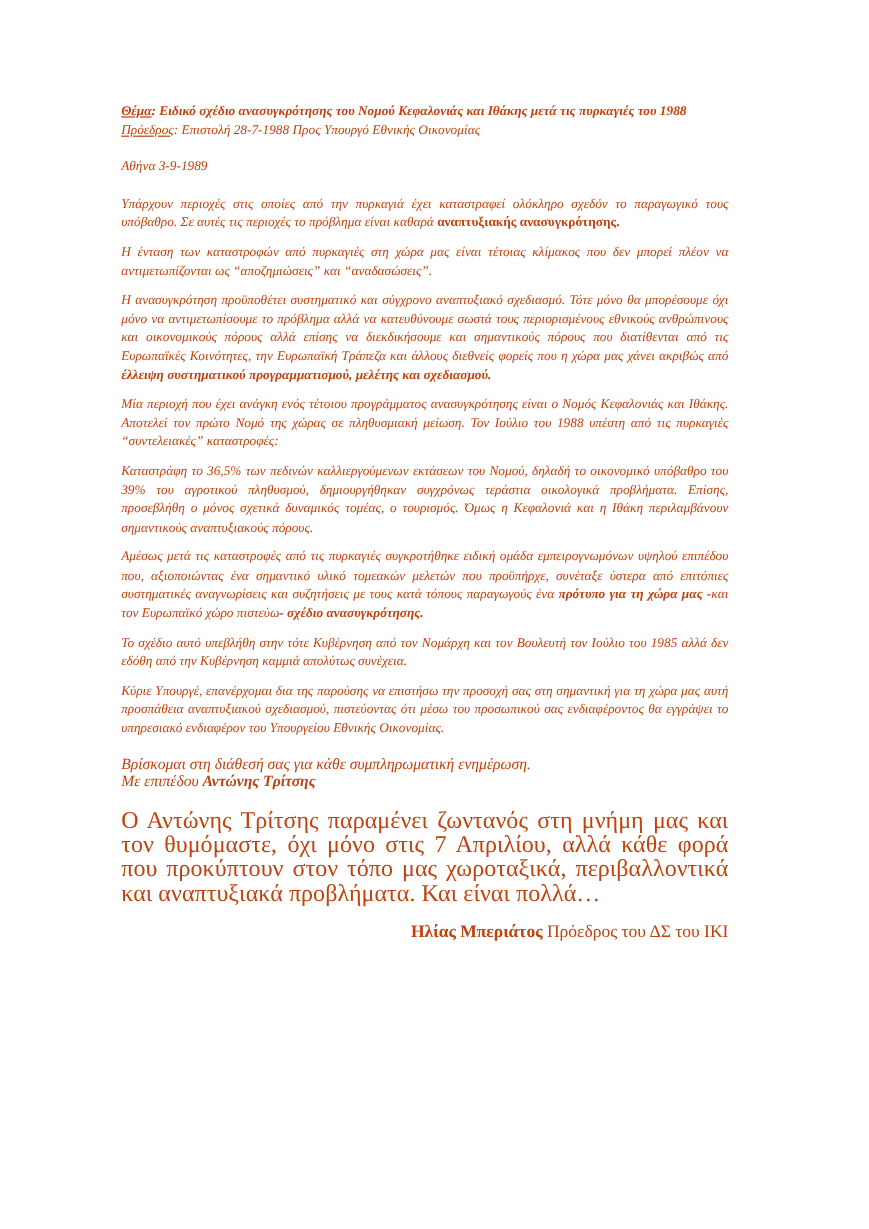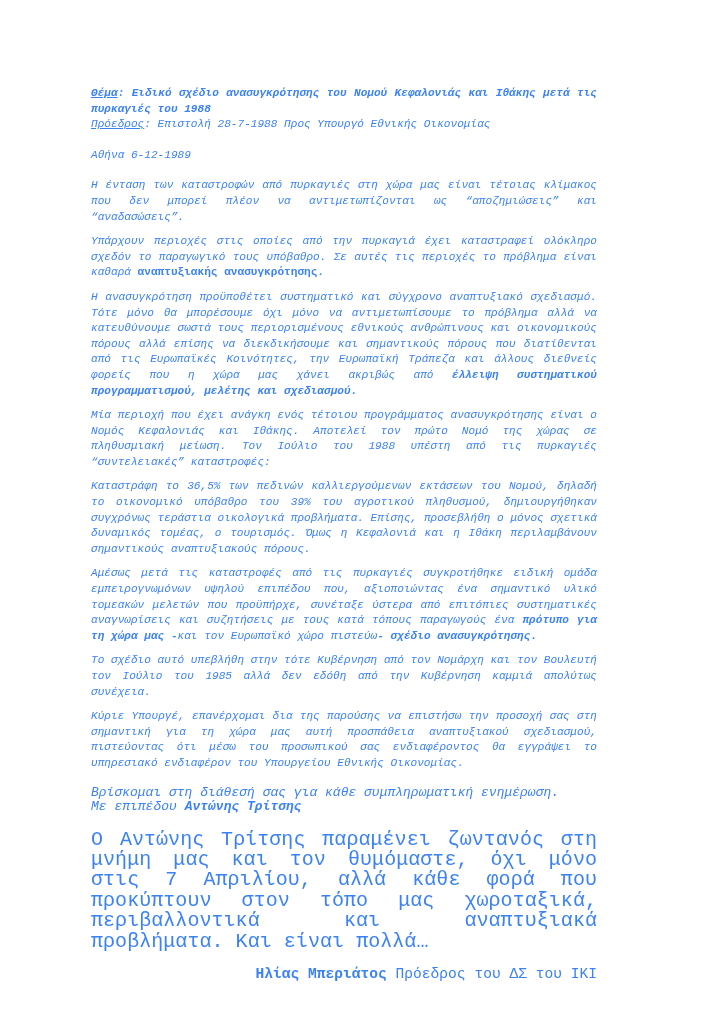--- a/index.html
+++ b/index.html
@@ -1,19 +1,19 @@
 <!DOCTYPE html>
 <html><head>
 <meta charset="utf-8">
 <style>
   html, body { margin: 0; padding: 0; background: #ffffff; }
   body { width: 724px; height: 1024px; position: relative; overflow: hidden; }
   .page {
-    position: absolute; left: 91px; top: 86px; width: 506px;
-    font-family: Liberation Mono, monospace; color: #3b82f6;
+    position: absolute; left: 101px; top: 86px; width: 506px;
+    font-family: Liberation Serif, serif; color: #c2410c;
   }
   .it { font-style: italic; font-size: 11.1px; line-height: 15.6px; text-align: justify; margin: 0; }
   .u { text-decoration: underline; }
   .b { font-weight: bold; }
   .subject { font-weight: bold; font-style: italic; font-size: 11.1px; line-height: 15.6px; text-align: justify; margin: 0; }
   .attach { margin: 0 0 15px 0; }
   .date { margin: 0 0 15px 0; }
   .para { margin: 0 0 9px 0; }
   .small { font-size: 13px; line-height: 14px; }
   .closing { margin: 14px 0 0 0; }
@@ -22,24 +22,24 @@
     margin: 16px 0 12px 0; letter-spacing: 0.05px;
   }
   .author { font-size: 14.6px; line-height: 20px; margin: 0; text-align: right; }
 </style>
 </head>
 <body>
 
 <div class="page">
   <p class="subject"><span class="u">Θέμα</span><span>: </span><span>Ειδικό σχέδιο ανασυγκρότησης του Νομού Κεφαλονιάς και Ιθάκης μετά τις πυρκαγιές του 1988</span></p>
   <p class="it attach"><span class="u">Πρόεδρος</span><span>: Επιστολή 28-7-1988  Προς Υπουργό Εθνικής Οικονομίας</span></p>
-  <p class="it date">Αθήνα 6-12-1989</p>
+  <p class="it date">Αθήνα 3-9-1989</p>
 
+  <p class="it para"><span>Υπάρχουν περιοχές στις οποίες από την πυρκαγιά έχει καταστραφεί ολόκληρο σχεδόν το παραγωγικό τους υπόβαθρο. Σε αυτές τις περιοχές το πρόβλημα είναι καθαρά </span><span class="b" style="font-style:normal">αναπτυξιακής ανασυγκρότησης.</span></p>
   <p class="it para">Η ένταση των καταστροφών από πυρκαγιές στη χώρα μας είναι τέτοιας κλίμακος που δεν μπορεί πλέον να αντιμετωπίζονται ως “αποζημιώσεις” και “αναδασώσεις”.</p>
-  <p class="it para"><span>Υπάρχουν περιοχές στις οποίες από την πυρκαγιά έχει καταστραφεί ολόκληρο σχεδόν το παραγωγικό τους υπόβαθρο. Σε αυτές τις περιοχές το πρόβλημα είναι καθαρά </span><span class="b" style="font-style:normal">αναπτυξιακής ανασυγκρότησης.</span></p>
   <p class="it para"><span>Η ανασυγκρότηση προϋποθέτει συστηματικό και σύγχρονο αναπτυξιακό σχεδιασμό. Τότε μόνο θα μπορέσουμε όχι μόνο να αντιμετωπίσουμε το πρόβλημα αλλά να κατευθύνουμε σωστά τους περιορισμένους εθνικούς ανθρώπινους και οικονομικούς πόρους αλλά επίσης να διεκδικήσουμε και σημαντικούς πόρους που διατίθενται από τις Ευρωπαϊκές Κοινότητες, την Ευρωπαϊκή Τράπεζα και άλλους διεθνείς φορείς που η χώρα μας χάνει ακριβώς από </span><span class="b">έλλειψη συστηματικού προγραμματισμού, μελέτης και σχεδιασμού.</span></p>
   <p class="it para">Μία περιοχή που έχει ανάγκη ενός τέτοιου προγράμματος ανασυγκρότησης είναι ο Νομός Κεφαλονιάς και Ιθάκης. Αποτελεί τον πρώτο Νομό της χώρας σε πληθυσμιακή μείωση. Τον Ιούλιο του 1988 υπέστη από τις πυρκαγιές “συντελειακές” καταστροφές:</p>
   <p class="it para">Καταστράφη το 36,5% των πεδινών καλλιεργούμενων εκτάσεων του Νομού, δηλαδή το οικονομικό υπόβαθρο του 39% του αγροτικού πληθυσμού, δημιουργήθηκαν συγχρόνως τεράστια οικολογικά προβλήματα. Επίσης, προσεβλήθη ο μόνος σχετικά δυναμικός τομέας, ο τουρισμός. Όμως η Κεφαλονιά και η Ιθάκη περιλαμβάνουν σημαντικούς αναπτυξιακούς πόρους.</p>
   <p class="it para"><span>Αμέσως μετά τις καταστροφές από τις πυρκαγιές συγκροτήθηκε ειδική ομάδα εμπειρογνωμόνων υψηλού επιπέδου που, αξιοποιώντας ένα σημαντικό υλικό τομεακών μελετών που προϋπήρχε, συνέταξε ύστερα από επιτόπιες συστηματικές αναγνωρίσεις και συζητήσεις με τους κατά τόπους παραγωγούς ένα </span><span class="b">πρότυπο για τη χώρα μας -</span><span>και τον Ευρωπαϊκό χώρο πιστεύω</span><span class="b">- σχέδιο ανασυγκρότησης.</span></p>
   <p class="it para">Το σχέδιο αυτό υπεβλήθη στην τότε Κυβέρνηση από τον Νομάρχη και τον Βουλευτή τον Ιούλιο του 1985 αλλά δεν εδόθη από την Κυβέρνηση καμμιά απολύτως συνέχεια.</p>
   <p class="it para">Κύριε Υπουργέ, επανέρχομαι δια της παρούσης να επιστήσω την προσοχή σας στη σημαντική για τη χώρα μας αυτή προσπάθεια αναπτυξιακού σχεδιασμού, πιστεύοντας ότι μέσω του προσωπικού σας ενδιαφέροντος θα εγγράψει το υπηρεσιακό ενδιαφέρον του Υπουργείου Εθνικής Οικονομίας.</p>
 
   <p class="it small closing">Βρίσκομαι στη διάθεσή σας για κάθε συμπληρωματική ενημέρωση.</p>
   <p class="it small" style="margin:0"><span>Με επιπέδου  </span><span class="b">Αντώνης Τρίτσης</span></p>
 

